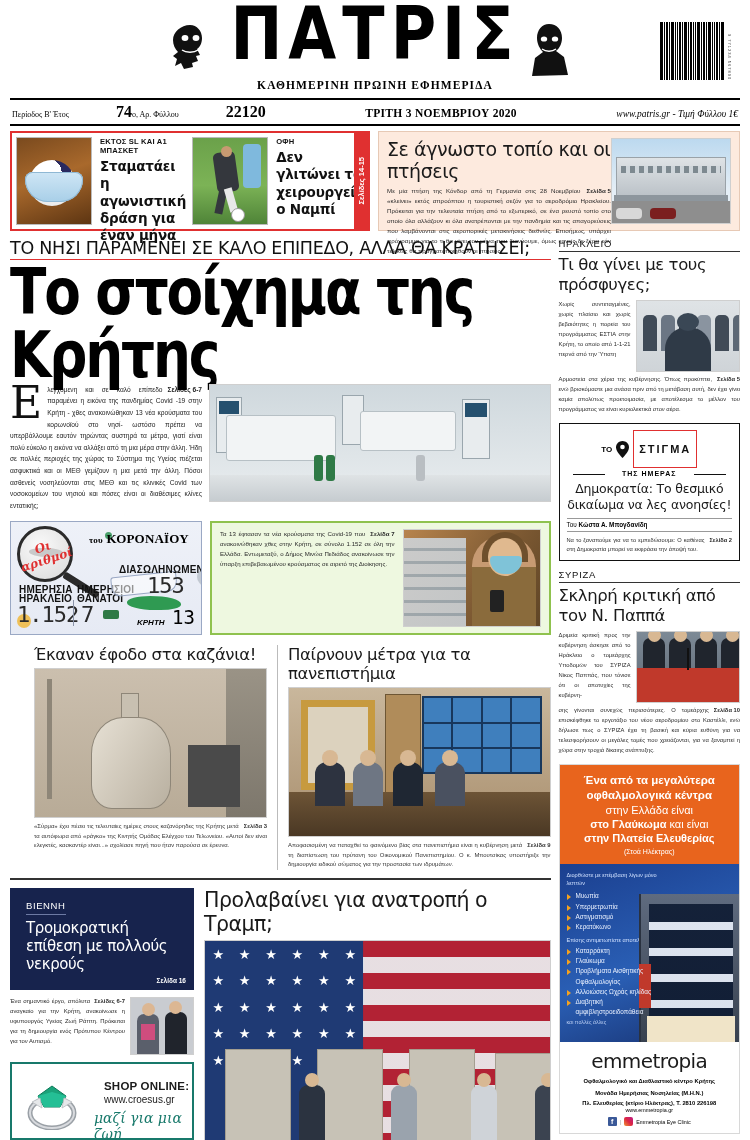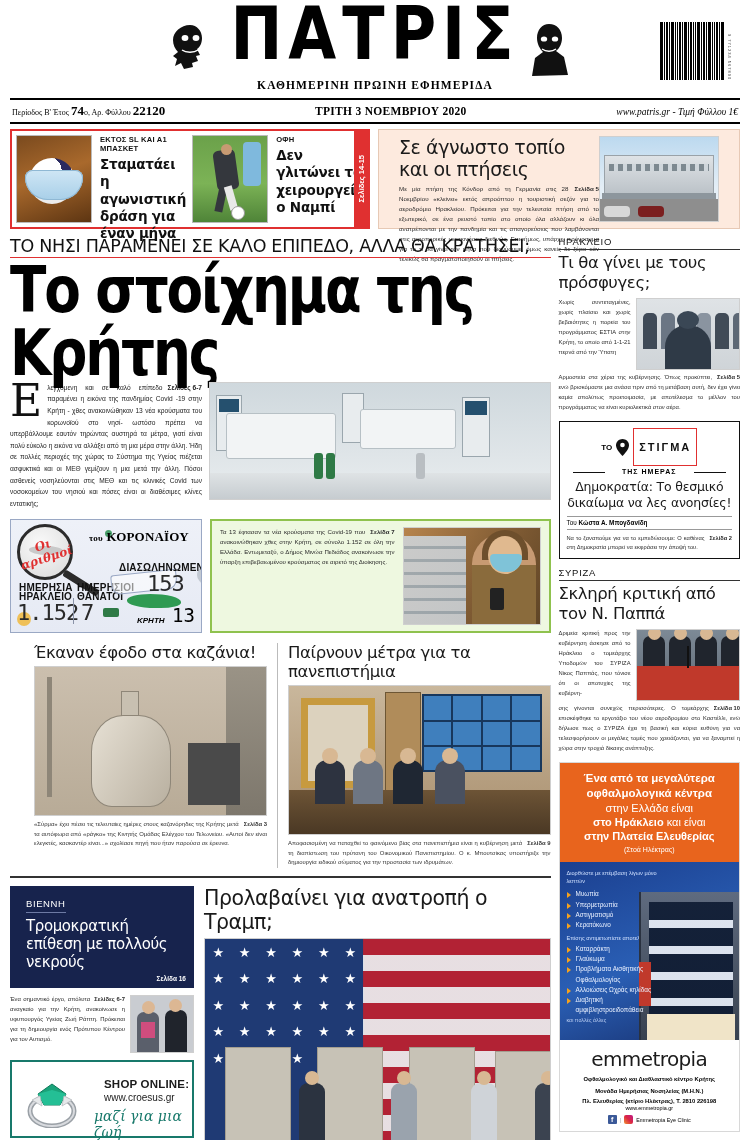--- a/index.html
+++ b/index.html
@@ -31,21 +31,21 @@
   .barcode i { display:block; width:1px; height:58px; background:#000; margin-right:1px; }
   .barcode i.w { width:2px; } .barcode i.x { width:3px; }
   .barcode-num { writing-mode: vertical-rl; font-size:4px; margin-left:2px; color:#333; letter-spacing:1px;}
 
   .rule-top { border-top: 2px solid #000; margin: 2px 0 0 0; }
   .infobar {
     display:flex; align-items:baseline; justify-content:space-between;
     font-family: "Liberation Serif", serif; padding: 3px 2px 3px 2px; font-size: 8px; color:#000;
   }
   .infobar .issue { font-size:8px; }
-  .infobar .issue b.big { font-size: 13px; font-weight:700; }
+  .infobar .issue b.big { font-size: 16px; font-weight:700;margin-left:45px; }
   .infobar .date { font-weight:700; font-size: 11.5px; letter-spacing:0.3px; }
   .infobar .web { font-size: 9.5px; font-style:italic; }
   .rule-bot { border-top: 2px solid #000; margin-bottom: 5px; }
 
   
   .top-row { display:flex; gap:8px; height: 100px; }
   .sports-box {
     width: 360px; border: 2px solid #e03030; background:#fff;
     display:flex; align-items:stretch; padding: 4px; gap:6px; position:relative;
   }
@@ -69,21 +69,21 @@
   .sb-text { flex:1; padding-left:2px; }
   .sb-kicker { font-size: 7.6px; font-weight:700; letter-spacing:0.2px; color:#111; margin-bottom:3px; }
   .sb-head { font-size: 13.5px; font-weight:700; line-height:1.28; color:#111; font-family:"DejaVu Sans", sans-serif; letter-spacing:-0.2px;}
   .sb-pages {
     position:absolute; right:0; top:0; bottom:0; width:14px; background:#e03030; color:#fff;
     display:flex; align-items:center; justify-content:center;
   }
   .sb-pages span { writing-mode: vertical-rl; transform: rotate(180deg); font-size:7.5px; font-weight:700; }
 
   .flights-box {
-    flex:1; border:1px solid #e7c9b5; background:#fdeade; padding:6px 20px; display:flex; 
+    flex:1; border:1px solid #e7c9b5; background:#fdeade; padding:6px 8px; display:flex; 
   }
   .fb-main { flex:1; }
   .fb-head { font-size: 19px; font-weight:400; color:#1a1a1a; letter-spacing:-0.4px; margin-bottom:4px; font-family:"DejaVu Sans",sans-serif;}
   .fb-body { font-size: 6.2px; line-height:1.62; text-align:justify; color:#2a2a2a; }
   .fb-body .pg { font-weight:700; float:right; margin-left:6px; }
   .fb-photo { width:120px; flex:0 0 120px; border:1px solid #cfcfcf; position:relative; overflow:hidden; background:#bcd6ea; }
   .airport-sky { position:absolute; inset:0; background:linear-gradient(#bcd9ef, #e4eef6 60%); }
   .airport-bld { position:absolute; left:4px; right:4px; top:18px; height:42px; background:linear-gradient(#dfe3e6,#b9c0c6); border:1px solid #9aa2a8; }
   .airport-bld::after{content:'';position:absolute;left:4px;right:4px;top:8px;height:7px;background:repeating-linear-gradient(90deg,#7d8990 0 5px,#cfd6db 5px 9px);}
   .airport-canopy{position:absolute;left:2px;right:2px;top:56px;height:7px;background:#8d969d;}
@@ -731,21 +731,21 @@
           <span>σης γίνονται συνεχώς περισσότερες. Ο τομεάρχης επισκέφθηκε το εργοτάξιο του νέου αεροδρομίου στο Καστέλλι, ενώ δήλωσε πως ο ΣΥΡΙΖΑ έχει τη βασική και κύρια ευθύνη για να τελεσφορήσουν οι μεγάλες τομές που χρειάζονται, για να ξαναμπεί η χώρα στην τροχιά δίκαιης ανάπτυξης.</span>
         </div>
       </div>
 
       <div class="emm">
         <div class="emm-top">
           <div class="emm-l1">Ένα από τα μεγαλύτερα</div>
           <div class="emm-l1">οφθαλμολογικά κέντρα</div>
           <div class="emm-l2">στην Ελλάδα είναι</div>
           <div class="emm-l3">
-            <b>στο Ηράκλειο</b>
+            <b>στο Γλαύκωμα</b>
             <span>και είναι</span>
           </div>
           <div class="emm-l4">στην Πλατεία Ελευθερίας</div>
           <div class="emm-l5">(Στοά Ηλέκτρας)</div>
         </div>
         <div class="emm-mid">
           <div class="emm-bldg"></div>
           <div class="emm-red"></div>
           <div class="emm-intro">Διορθώστε με επέμβαση λίγων μόνο λεπτών</div>
           <ul class="emm-list">

